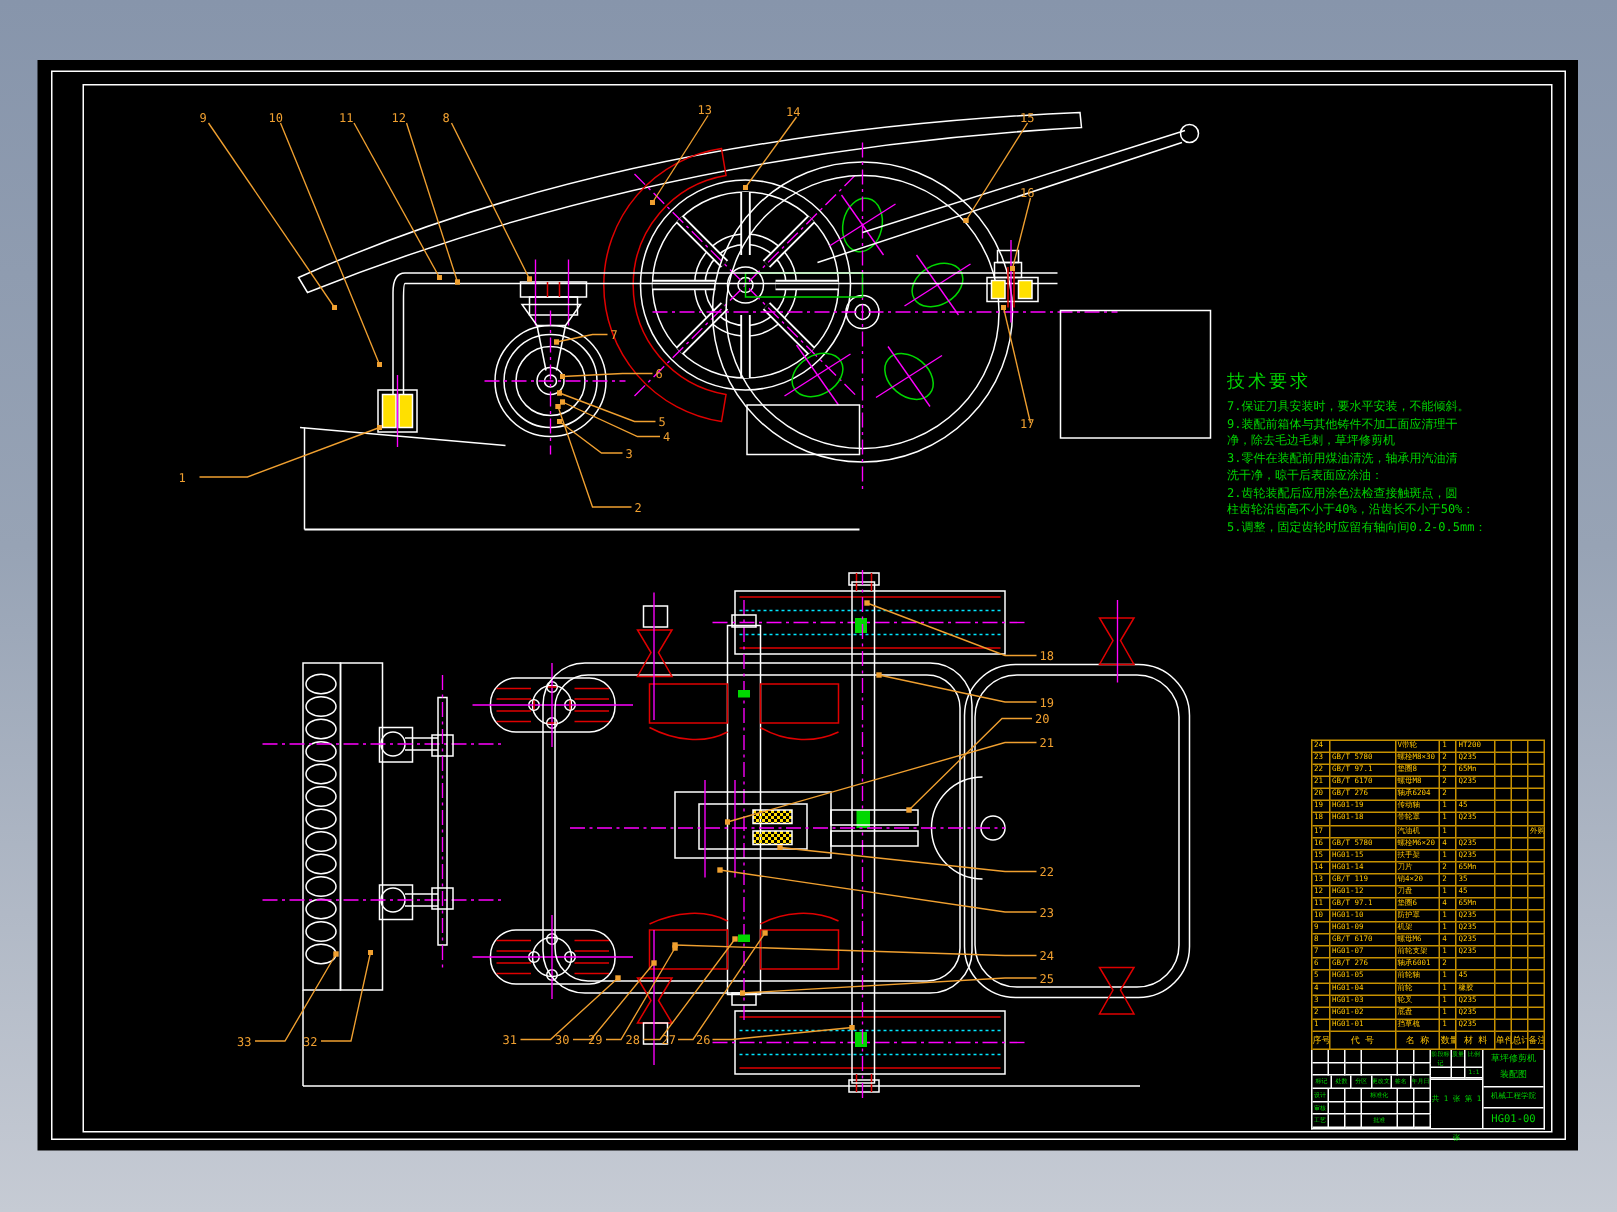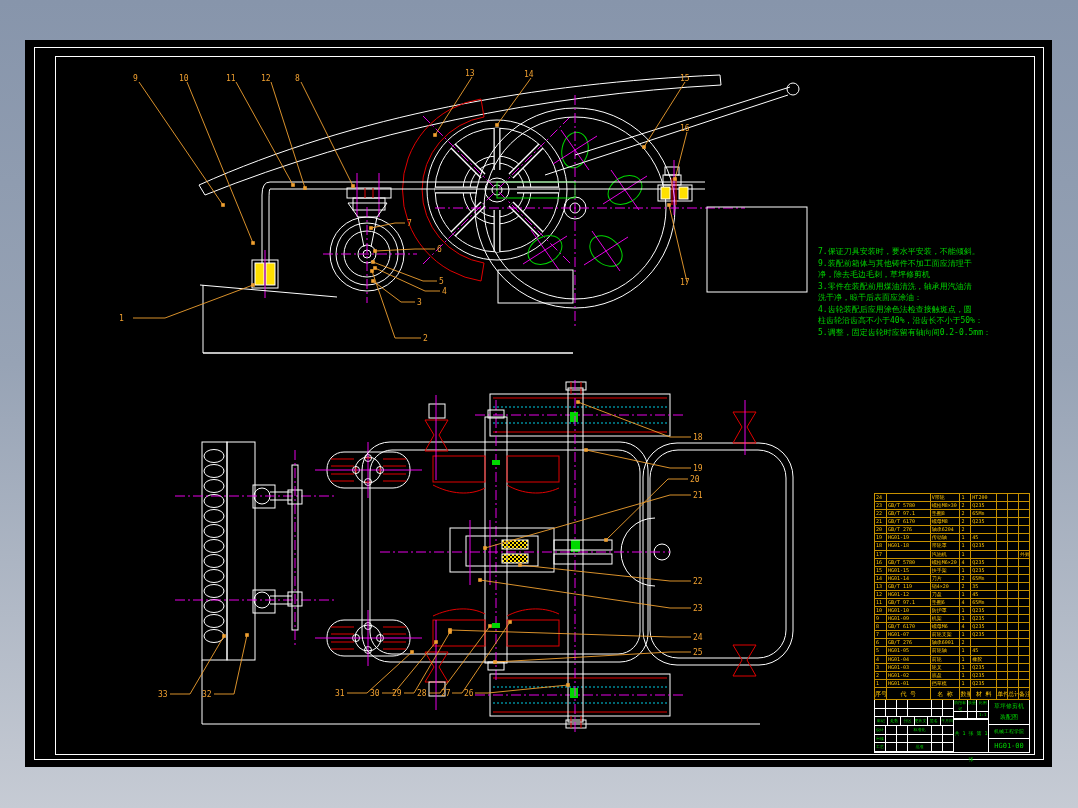--- a/index.html
+++ b/index.html
@@ -457,27 +457,28 @@
     <text class="co" x="540" y="102">20</text>
     <text class="co" x="543" y="118">21</text>
     <text class="co" x="543" y="204">22</text>
     <text class="co" x="543" y="231">23</text>
     <text class="co" x="543" y="260">24</text>
     <text class="co" x="543" y="275">25</text>
   </g>
 </svg>
 
 <div class="tech">
+  <div class="t-title">技术要求</div>
   <div>
       <div class="t-line">7.保证刀具安装时，要水平安装，不能倾斜。</div>
       <div class="t-line">9.装配前箱体与其他铸件不加工面应清理干</div>
       <div class="t-line">净，除去毛边毛刺，草坪修剪机</div>
       <div class="t-line">3.零件在装配前用煤油清洗，轴承用汽油清</div>
       <div class="t-line">洗干净，晾干后表面应涂油：</div>
-      <div class="t-line">4.齿轮装配后应用涂色法检查接触斑点，圆</div>
+      <div class="t-line">2.齿轮装配后应用涂色法检查接触斑点，圆</div>
       <div class="t-line">柱齿轮沿齿高不小于40%，沿齿长不小于50%：</div>
       <div class="t-line">5.调整，固定齿轮时应留有轴向间0.2-0.5mm：</div>
     </div>
 </div>
 
 <div class="tbl">
   <div class="plist">
     <div style="display:flex;flex-direction:column;flex:1;">
         <div class="prow">
         <div class="pc c0">24</div>

